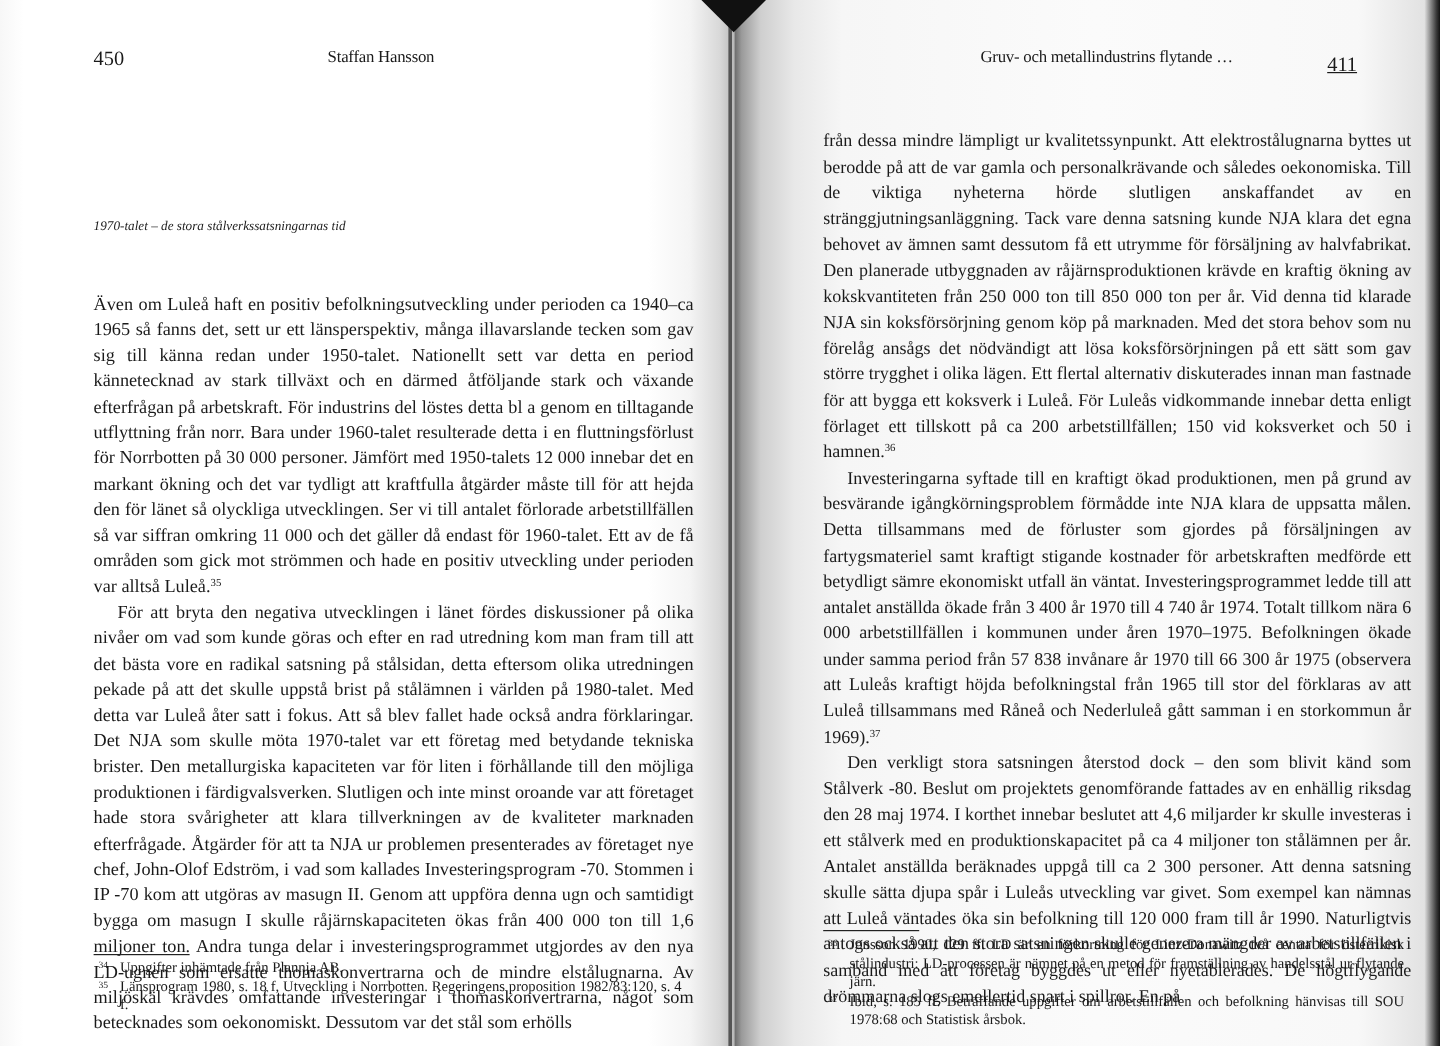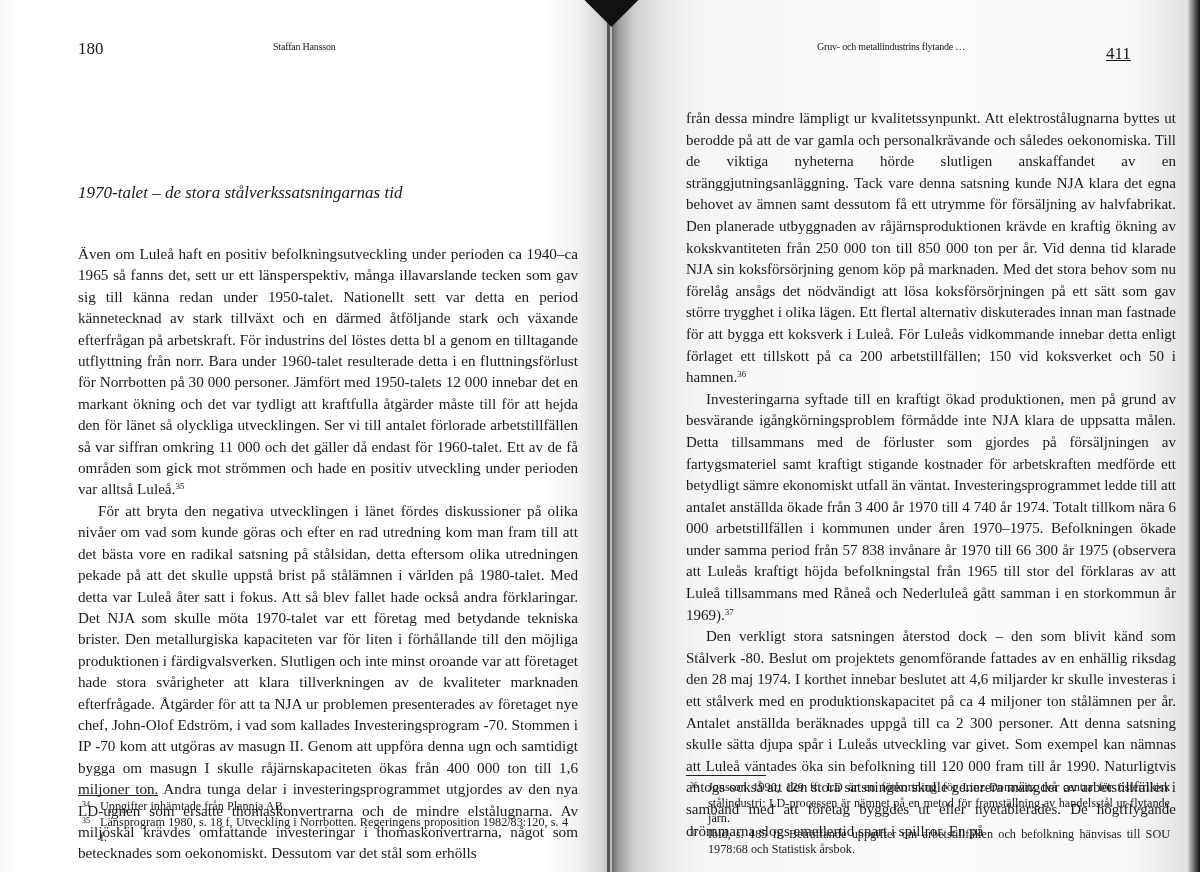--- a/index.html
+++ b/index.html
@@ -21,30 +21,30 @@
   }
   .spine-shadow {
     position: absolute; left: 607px; top: 0; width: 3px; height: 872px;
     background: #555;
   }
   .spine-top {
     position: absolute; left: 585px; top: -30px; width: 50px; height: 46px;
     background: #111; transform: rotate(45deg); transform-origin: center;
   }
   .running-head {
-    position: absolute; font-size: 10px; letter-spacing: -0.2px;
+    position: absolute; font-size: 14px; letter-spacing: -0.2px;
   }
   .page-number { position: absolute; font-size: 17px; }
   .body-text {
     position: absolute; font-size: 15.2px; line-height: 21.4px; text-align: justify;
   }
   .body-text p { margin: 0; }
   .body-text p.indent { text-indent: 20px; }
   .heading {
-    position: absolute; font-style: italic; font-size: 17px;
+    position: absolute; font-style: italic; font-size: 11px;
   }
   sup { font-size: 9px; vertical-align: 5px; line-height: 0; }
   .fn-rule { position: absolute; height: 1px; background: #222; width: 80px; }
   .footnotes {
     position: absolute; font-size: 12.2px; line-height: 15.5px;
   }
   .fn { position: relative; padding-left: 22px; text-align: justify; }
   .fn-num { position: absolute; left: 4px; top: 0; font-size: 8px; line-height: 12px; }
 
   
@@ -62,21 +62,21 @@
   .r-body { left: 686px; top: 108px; width: 490px; font-size: 15px; line-height: 21.6px; }
   .r-rule { left: 686px; top: 775px; }
   .r-fns { left: 686px; top: 780px; width: 484px; }
 </style>
 </head>
 <body>
 
 <div class="spread">
 
   <div class="page page-left">
-    <div class="page-number l-pagenum">180</div>
+    <div class="page-number l-pagenum">450</div>
     <div class="running-head l-runhead">Staffan Hansson</div>
 
 
     <div class="heading l-heading">1970-talet – de stora stålverkssatsningarnas tid</div>
 
     <div class="body-text l-body">
       <p><span>Även om Luleå haft en positiv befolkningsutveckling under perioden ca 1940–ca 1965 så fanns det, sett ur ett länsperspektiv, många illavarslande tecken som gav sig till känna redan under 1950-talet. Nationellt sett var detta en period kännetecknad av stark tillväxt och en därmed åtföljande stark och växande efterfrågan på arbetskraft. För industrins del löstes detta bl a genom en tilltagande utflyttning från norr. Bara under 1960-talet resulterade detta i en fluttningsförlust för Norrbotten på 30 000 personer. Jämfört med 1950-talets 12 000 innebar det en markant ökning och det var tydligt att kraftfulla åtgärder måste till för att hejda den för länet så olyckliga utvecklingen. Ser vi till antalet förlorade arbetstillfällen så var siffran omkring 11 000 och det gäller då endast för 1960-talet. Ett av de få områden som gick mot strömmen och hade en positiv utveckling under perioden var alltså Luleå.</span><sup>35</sup></p>
       <p class="indent"><span>För att bryta den negativa utvecklingen i länet fördes diskussioner på olika nivåer om vad som kunde göras och efter en rad utredning kom man fram till att det bästa vore en radikal satsning på stålsidan, detta eftersom olika utredningen pekade på att det skulle uppstå brist på stålämnen i världen på 1980-talet. Med detta var Luleå åter satt i fokus. Att så blev fallet hade också andra förklaringar. Det NJA som skulle möta 1970-talet var ett företag med betydande tekniska brister. Den metallurgiska kapaciteten var för liten i förhållande till den möjliga produktionen i färdigvalsverken. Slutligen och inte minst oroande var att företaget hade stora svårigheter att klara tillverkningen av de kvaliteter marknaden efterfrågade. Åtgärder för att ta NJA ur problemen presenterades av företaget nye chef, John-Olof Edström, i vad som kallades Investeringsprogram -70. Stommen i IP -70 kom att utgöras av masugn II. Genom att uppföra denna ugn och samtidigt bygga om masugn I skulle råjärnskapaciteten ökas från 400 000 ton till 1,6 miljoner ton. Andra tunga delar i investeringsprogrammet utgjordes av den nya LD-ugnen som ersatte thomaskonvertrarna och de mindre elstålugnarna. Av miljöskäl krävdes omfattande investeringar i thomaskonvertrarna, något som betecknades som oekonomiskt. Dessutom var det stål som erhölls</span></p>
     </div>
 

